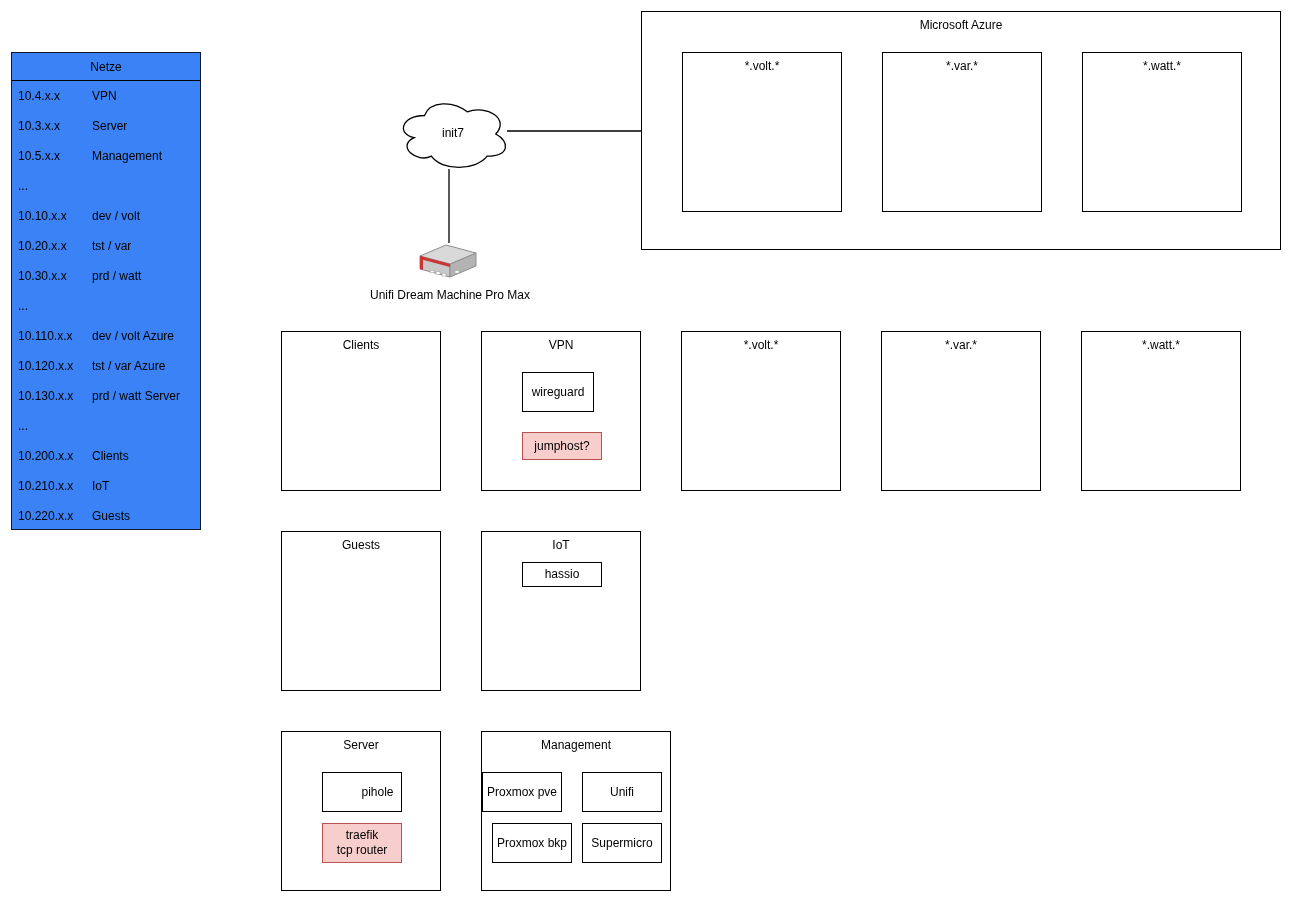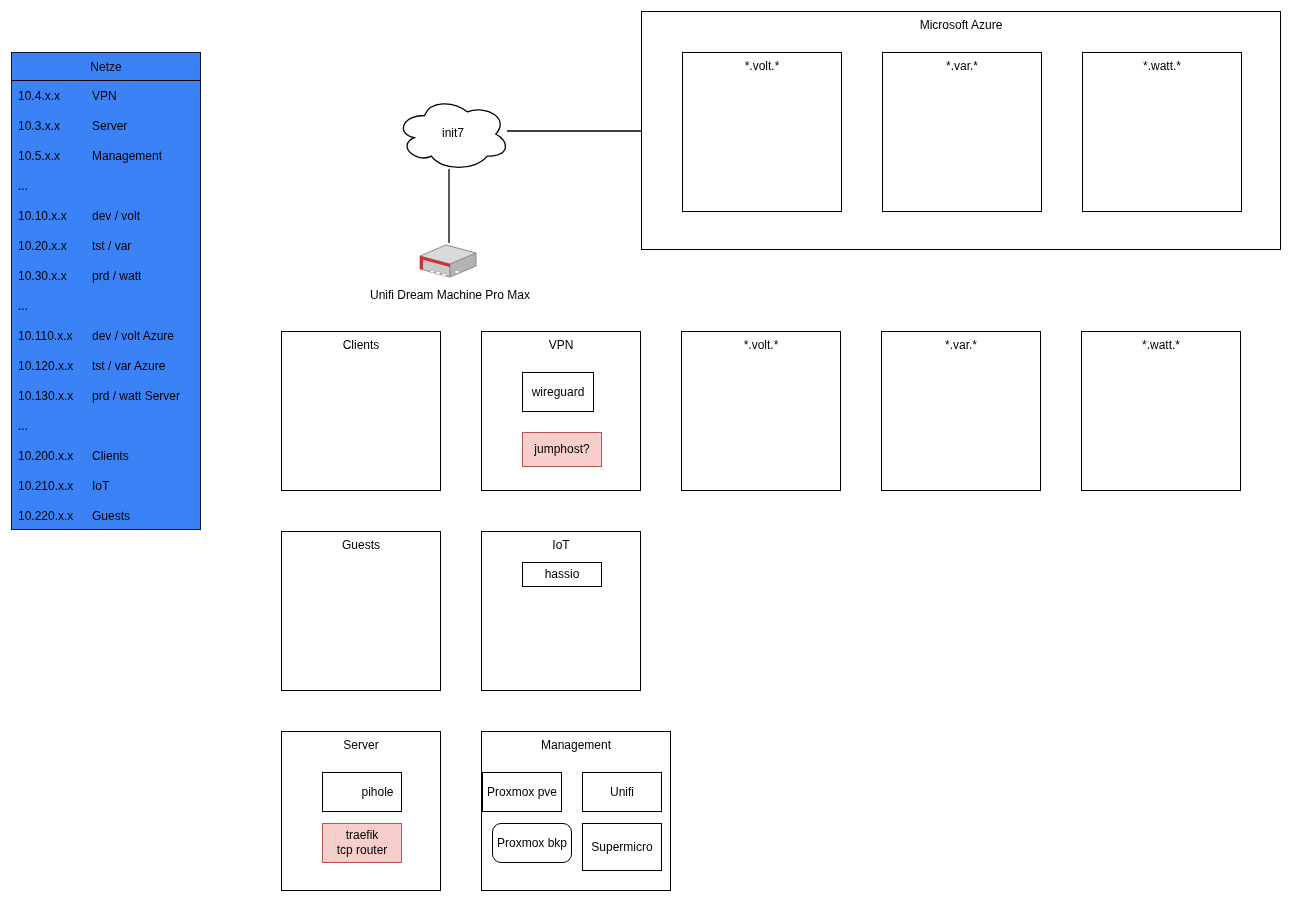--- a/index.html
+++ b/index.html
@@ -169,21 +169,21 @@
     </div>
   </div>
 
   <div class="zone" style="left:281px; top:331px; width:160px; height:160px;">
     <div class="zone-title">Clients</div>
   </div>
 
   <div class="zone" style="left:481px; top:331px; width:160px; height:160px;">
     <div class="zone-title">VPN</div>
     <div class="node" style="left:40px; top:40px; width:72px; height:40px;">wireguard</div>
-    <div class="node red" style="left:40px; top:100px; width:80px; height:35px;">jumphost?</div>
+    <div class="node red" style="left:40px; top:100px; width:80px; height:28px;">jumphost?</div>
   </div>
 
   <div class="zone" style="left:681px; top:331px; width:160px; height:160px;">
     <div class="zone-title">*.volt.*</div>
   </div>
   <div class="zone" style="left:881px; top:331px; width:160px; height:160px;">
     <div class="zone-title">*.var.*</div>
   </div>
   <div class="zone" style="left:1081px; top:331px; width:160px; height:160px;">
     <div class="zone-title">*.watt.*</div>
@@ -202,17 +202,17 @@
     <div class="zone-title">Server</div>
     <div class="node" style="left:40px; top:40px; width:80px; height:40px;padding-left:31px;">pihole</div>
     <div class="node red" style="left:40px; top:91px; width:80px; height:40px;">traefik
 tcp router</div>
   </div>
 
   <div class="zone" style="left:481px; top:731px; width:190px; height:160px;">
     <div class="zone-title">Management</div>
     <div class="node" style="left:0; top:40px; width:80px; height:40px;">Proxmox pve</div>
     <div class="node" style="left:100px; top:40px; width:80px; height:40px;">Unifi</div>
-    <div class="node" style="left:10px; top:91px; width:80px; height:40px;border-radius:9px;">Proxmox bkp</div>
-    <div class="node" style="left:100px; top:91px; width:80px; height:48px;">Supermicro</div>
+    <div class="node" style="left:10px; top:91px; width:80px; height:40px;">Proxmox bkp</div>
+    <div class="node" style="left:100px; top:91px; width:80px; height:40px;">Supermicro</div>
   </div>
 
 </div>
 
 </body></html>

